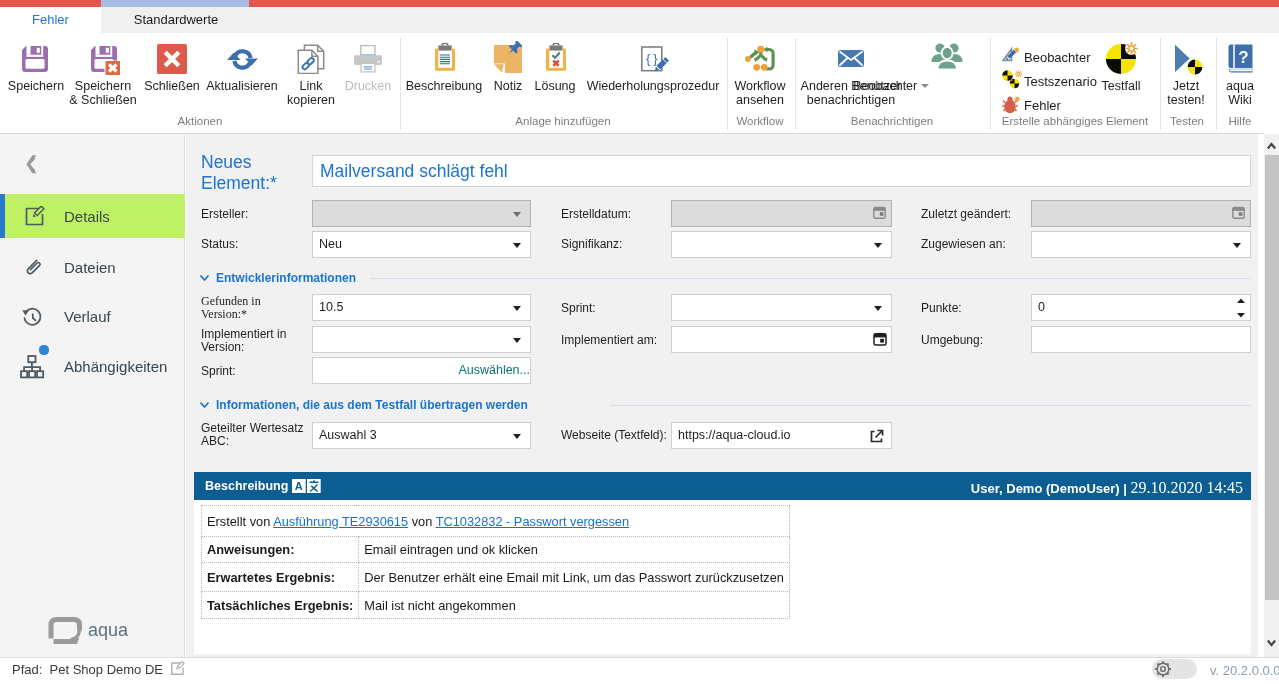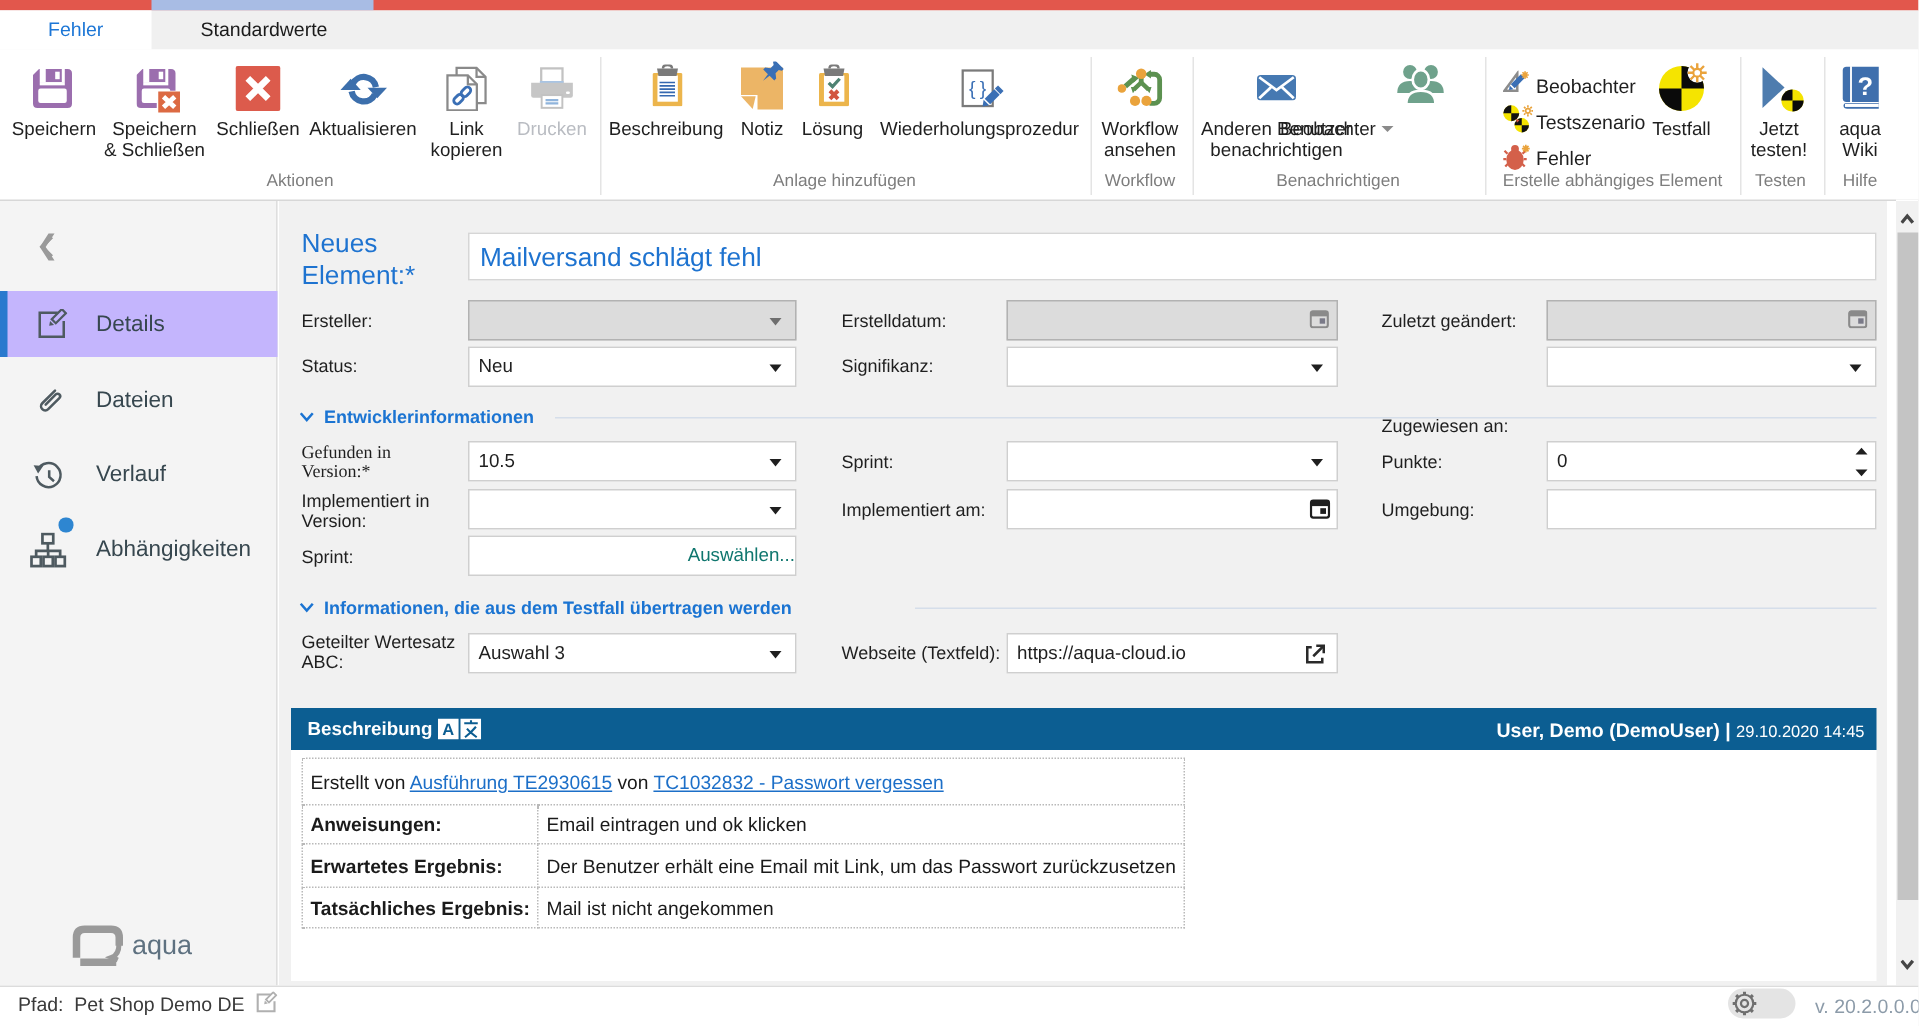--- a/index.html
+++ b/index.html
@@ -15,21 +15,21 @@
 
 #ribbon { left:0; top:33px; width:1279px; height:101px; background:#FFFFFF; border-bottom:1px solid #D7D7D7; }
 .rsep { position:absolute; top:38px; height:92px; width:1px; background:#E4E4E4; }
 .rlabel { position:absolute; top:115px; height:13px; font-size:11.5px; color:#7D7D7D; text-align:center; }
 .rbtn { position:absolute; text-align:center; font-size:12.5px; color:#1F1F1F; line-height:14px; top:79px; }
 .rbtn.dis { color:#B9BCC2; }
 
 #sidebar { left:0; top:134px; width:185px; height:523px; background:#F4F4F4; border-right:1px solid #DEDEDE; }
 .sideitem { position:absolute; left:0; width:185px; height:44px; font-size:15px; color:#37474F; }
 .sideitem .txt { position:absolute; left:64px; top:50%; transform:translateY(-50%); }
-.sideitem.sel { background:#c4b5fd; }
+.sideitem.sel { background:#bef264; }
 .sideitem.sel .bar { position:absolute; left:0; top:0; width:5px; height:44px; background:#2979CE; }
 #backchev { left:24px; top:152px; font-size:18px; color:#9A9A9A; }
 
 #content { left:186px; top:134px; width:1076px; height:523px; background:#F1F1F1; }
 .lbl { position:absolute; font-size:12px; color:#1F1F1F; line-height:13px; }
 .inp { position:absolute; background:#FFFFFF; border:1px solid #CFCFCF; height:27px; font-size:12.5px; color:#1F1F1F; line-height:25px; padding-left:6px; }
 .inp.gray { background:#DCDCDC; border-color:#B2B2B2; }
 .tri { position:absolute; right:9px; top:11px; width:0; height:0; border-left:4.5px solid transparent; border-right:4.5px solid transparent; border-top:5px solid #1F1F1F; }
 .tri.g { border-top-color:#6E6E6E; }
 .sechead { position:absolute; font-size:12px; font-weight:bold; color:#1B74D2; }
@@ -121,21 +121,21 @@
 <div class="inp gray" style="left:671px;top:200px;width:221px;"></div>
 <div class="lbl" style="left:921px;top:208px;">Zuletzt geändert:</div>
 <div class="inp gray" style="left:1031px;top:200px;width:220px;"></div>
 
 <div class="lbl" style="left:201px;top:238px;">Status:</div>
 <div class="inp" style="left:312px;top:231px;width:219px;">Neu<span class="tri"></span></div>
 <div class="lbl" style="left:561px;top:238px;">Signifikanz:</div>
 <div class="inp" style="left:671px;top:231px;width:221px;">
     <span class="tri"></span>
   </div>
-<div class="lbl" style="left:921px;top:238px;margin-top:40px;">Zugewiesen an:</div>
+<div class="lbl" style="left:921px;top:238px;">Zugewiesen an:</div>
 <div class="inp" style="left:1031px;top:231px;width:220px;">
     <span class="tri"></span>
   </div>
 
 <div class="sechead" style="left:216px;top:271px;">Entwicklerinformationen</div>
 <div class="secline" style="left:370px;top:278px;width:881px;"></div>
 
 <div class="lbl" style="left:201px;top:295px;font-family:Liberation Serif, serif;">Gefunden in<br>Version:*</div>
 <div class="inp" style="left:312px;top:294px;width:219px;">10.5<span class="tri"></span></div>
 <div class="lbl" style="left:561px;top:302px;">Sprint:</div>
@@ -160,21 +160,21 @@
 <div class="sechead" style="left:216px;top:398px;">Informationen, die aus dem Testfall übertragen werden</div>
 <div class="secline" style="left:610px;top:405px;width:641px;"></div>
 
 <div class="lbl" style="left:201px;top:422px;">Geteilter Wertesatz<br>ABC:</div>
 <div class="inp" style="left:312px;top:422px;width:219px;">Auswahl 3<span class="tri"></span></div>
 <div class="lbl" style="left:561px;top:429px;">Webseite (Textfeld):</div>
 <div class="inp" style="left:671px;top:422px;width:221px;">https://aqua-cloud.io</div>
 
 <div class="abs" id="deschead">
   <span style="position:absolute;left:11px;top:7px;font-size:12.5px;font-weight:bold;">Beschreibung</span>
-  <span style="position:absolute;right:8px;top:7px;font-size:13px;"><b>User, Demo (DemoUser)</b> <span style="font-weight:bold;">|</span> <span style="font-size:11px;">29.10.2020 14:45</span></span>
+  <span style="position:absolute;right:8px;top:7px;font-size:13px;"><b>User, Demo (DemoUser)</b> <span style="font-weight:bold;">|</span> <span style="font-size:16px;font-family:Liberation Serif, serif;">29.10.2020 14:45</span></span>
 </div>
 <div class="abs" id="descbody">
   <table class="desc" style="position:absolute;left:7px;top:5px;">
     <tbody>
         <tr style="height:31px;">
           <td colspan="2">Erstellt von <span class="lnk">Ausführung TE2930615</span> von <span class="lnk">TC1032832 - Passwort vergessen</span></td>
         </tr>
     <tr style="height:26px;">
           <td><b>Anweisungen:</b></td>
           <td>Email eintragen und ok klicken</td>

